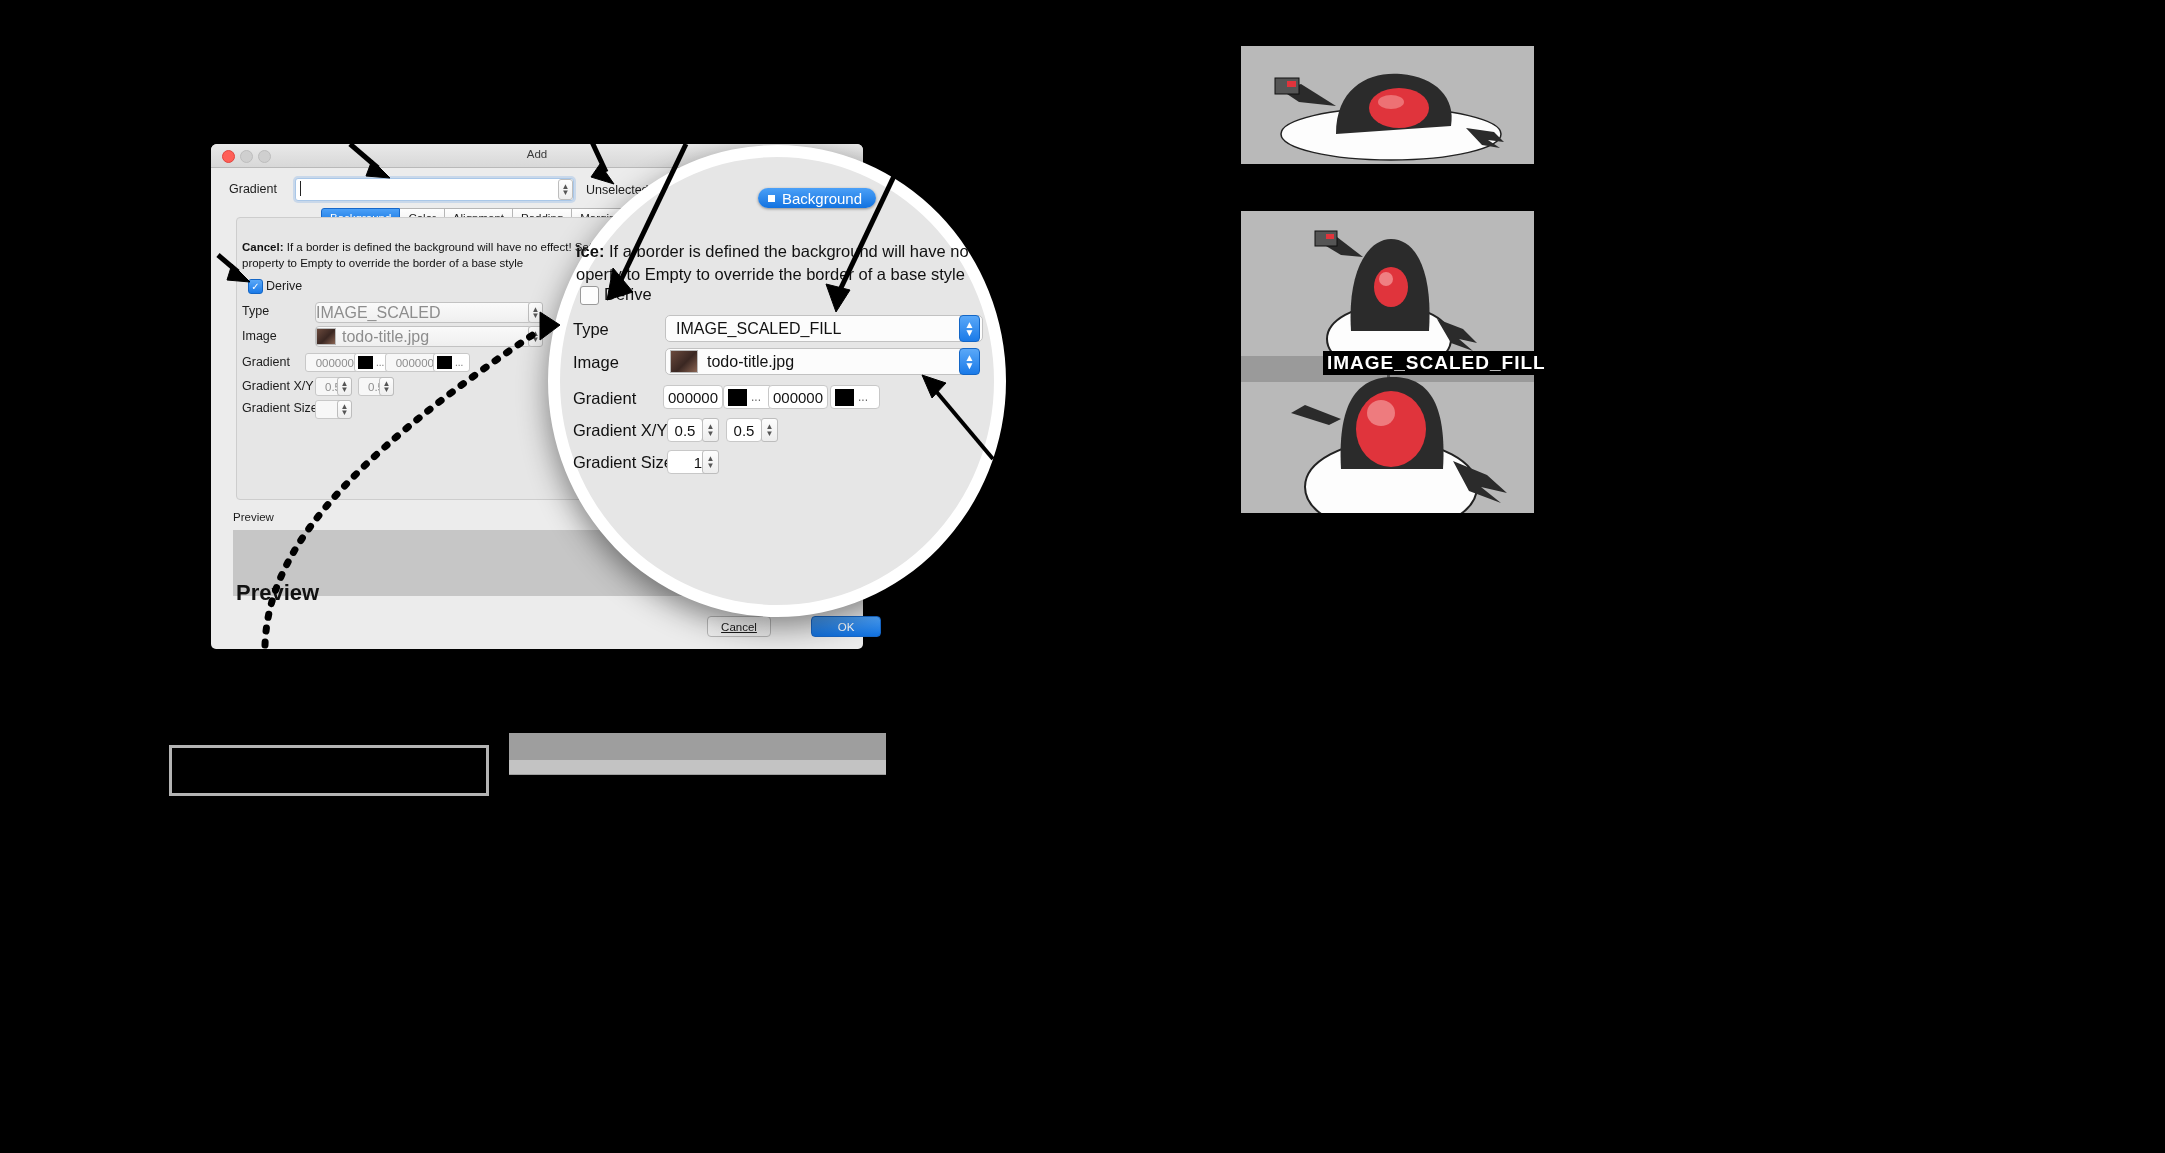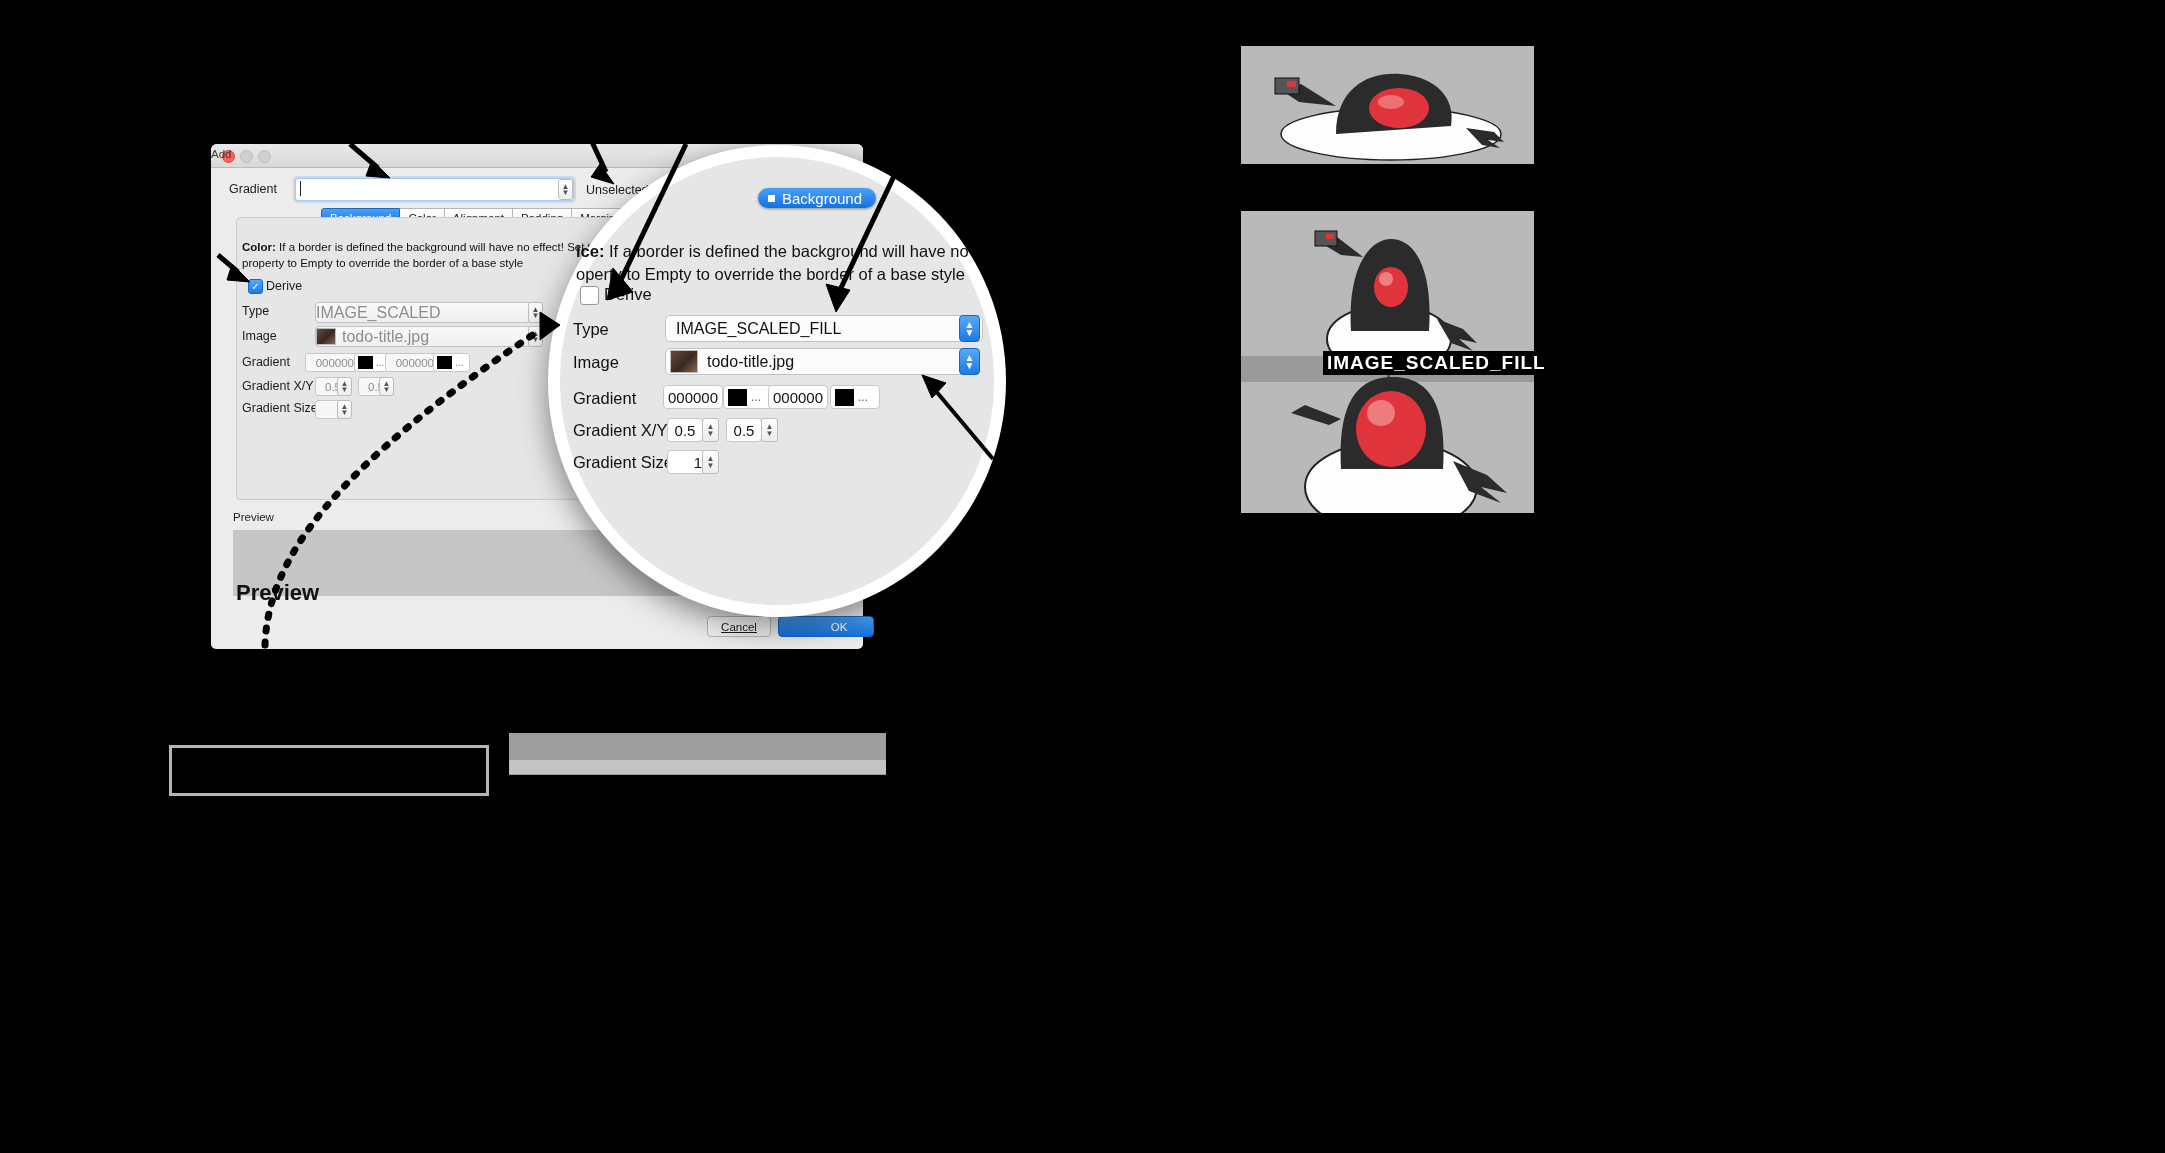--- a/index.html
+++ b/index.html
@@ -5,21 +5,21 @@
   html,body{margin:0;padding:0;background:#000;}
   body{width:2165px;height:1153px;position:relative;overflow:hidden;
        font-family:"Liberation Sans","DejaVu Sans",sans-serif;}
   .abs{position:absolute;}
 
   
   #dialog{left:211px;top:144px;width:652px;height:505px;background:#ececec;
           border-radius:6px 6px 5px 5px;box-shadow:0 4px 18px rgba(0,0,0,.55);overflow:hidden;}
   #titlebar{height:23px;background:linear-gradient(#e9e9e9,#d8d8d8);
             border-bottom:1px solid #b9b9b9;position:relative;}
-  #titlebar .title{position:absolute;left:0;right:0;top:4px;
+  #titlebar .title{position:absolute;left:0;right:0;top:4px;text-align:center;
             font-size:11.5px;color:#3b3b3b;}
   .tl-dot{position:absolute;top:6px;width:11px;height:11px;border-radius:50%;}
   .tl-red{left:11px;background:#ff5f57;border:1px solid #e0443e;}
   .tl-yel{left:29px;background:#cfcfcf;border:1px solid #bdbdbd;}
   .tl-grn{left:47px;background:#cfcfcf;border:1px solid #bdbdbd;}
 
   .lbl{font-size:12.5px;color:#1c1c1c;}
   #cmp-label{left:229px;top:182px;}
   #cmp-field{left:295px;top:178px;width:277px;height:21px;background:#fff;
              border:1px solid #a9c7e8;border-radius:3px;box-shadow:0 0 0 2px rgba(120,170,230,.30);}
@@ -67,22 +67,22 @@
   
   #preview-label{left:233px;top:511px;font-size:11.5px;color:#1c1c1c;}
   #preview-box{left:233px;top:530px;width:560px;height:66px;background:#c6c6c6;}
   #preview-text{left:236px;top:580px;font-size:22px;font-weight:bold;color:#111;}
 
   
   .btn{height:19px;border-radius:4px;font-size:11.5px;display:flex;
        align-items:center;justify-content:center;}
   #cancel-btn{left:707px;top:616px;width:62px;background:linear-gradient(#fdfdfd,#f0f0f0);
               border:1px solid #b8b8b8;color:#1b1b1b;text-decoration:underline;}
-  #ok-btn{left:778px;top:616px;width:68px;background:linear-gradient(#4ba0f7,#1272e0);
-          border:1px solid #1768c9;color:#fff;padding-left:26px;}
+  #ok-btn{left:811px;top:616px;width:68px;background:linear-gradient(#4ba0f7,#1272e0);
+          border:1px solid #1768c9;color:#fff;}
 
   
   #mag{left:548px;top:145px;width:458px;height:472px;border-radius:50%;
        background:#e6e6e6;border:12px solid #fff;box-sizing:border-box;
        box-shadow:0 10px 30px rgba(0,0,0,.45);overflow:hidden;}
   #mag-notice{left:576px;top:240px;width:400px;font-size:16.5px;color:#111;line-height:23px;}
   #mag-derive-box{left:580px;top:286px;width:17px;height:17px;background:#fdfdfd;
                   border:1px solid #9a9a9a;border-radius:3px;}
   #mag-derive-label{left:604px;top:285px;font-size:16.5px;color:#111;}
   .mag-lbl{font-size:16.5px;color:#111;}
@@ -154,21 +154,21 @@
   <div class="tab">Color</div>
   <div class="tab">Alignment</div>
   <div class="tab">Padding</div>
   <div class="tab">Margin</div>
   <div class="tab">B</div>
 </div>
 
 <div class="abs" id="panel"></div>
 
 <div class="abs" id="notice">
-  <b>Color:</b><span> If a border is defined the background will have no effect! Set the border property to Empty to override the border of a base style</span>
+  <b>Cancel:</b><span> If a border is defined the background will have no effect! Set the border property to Empty to override the border of a base style</span>
 </div>
 
 <div class="abs" id="derive-box">✓</div>
 <div class="abs lbl" id="derive-label">Derive</div>
 
 <div class="abs frow-label" style="left:242px;top:304px;">Type</div>
 <div class="abs combo" style="left:315px;top:302px;width:215px;">IMAGE_SCALED</div>
 <div class="abs stepper" style="left:528px;top:302px;height:19px;">
     <span>▲</span>
     <span>▼</span>

